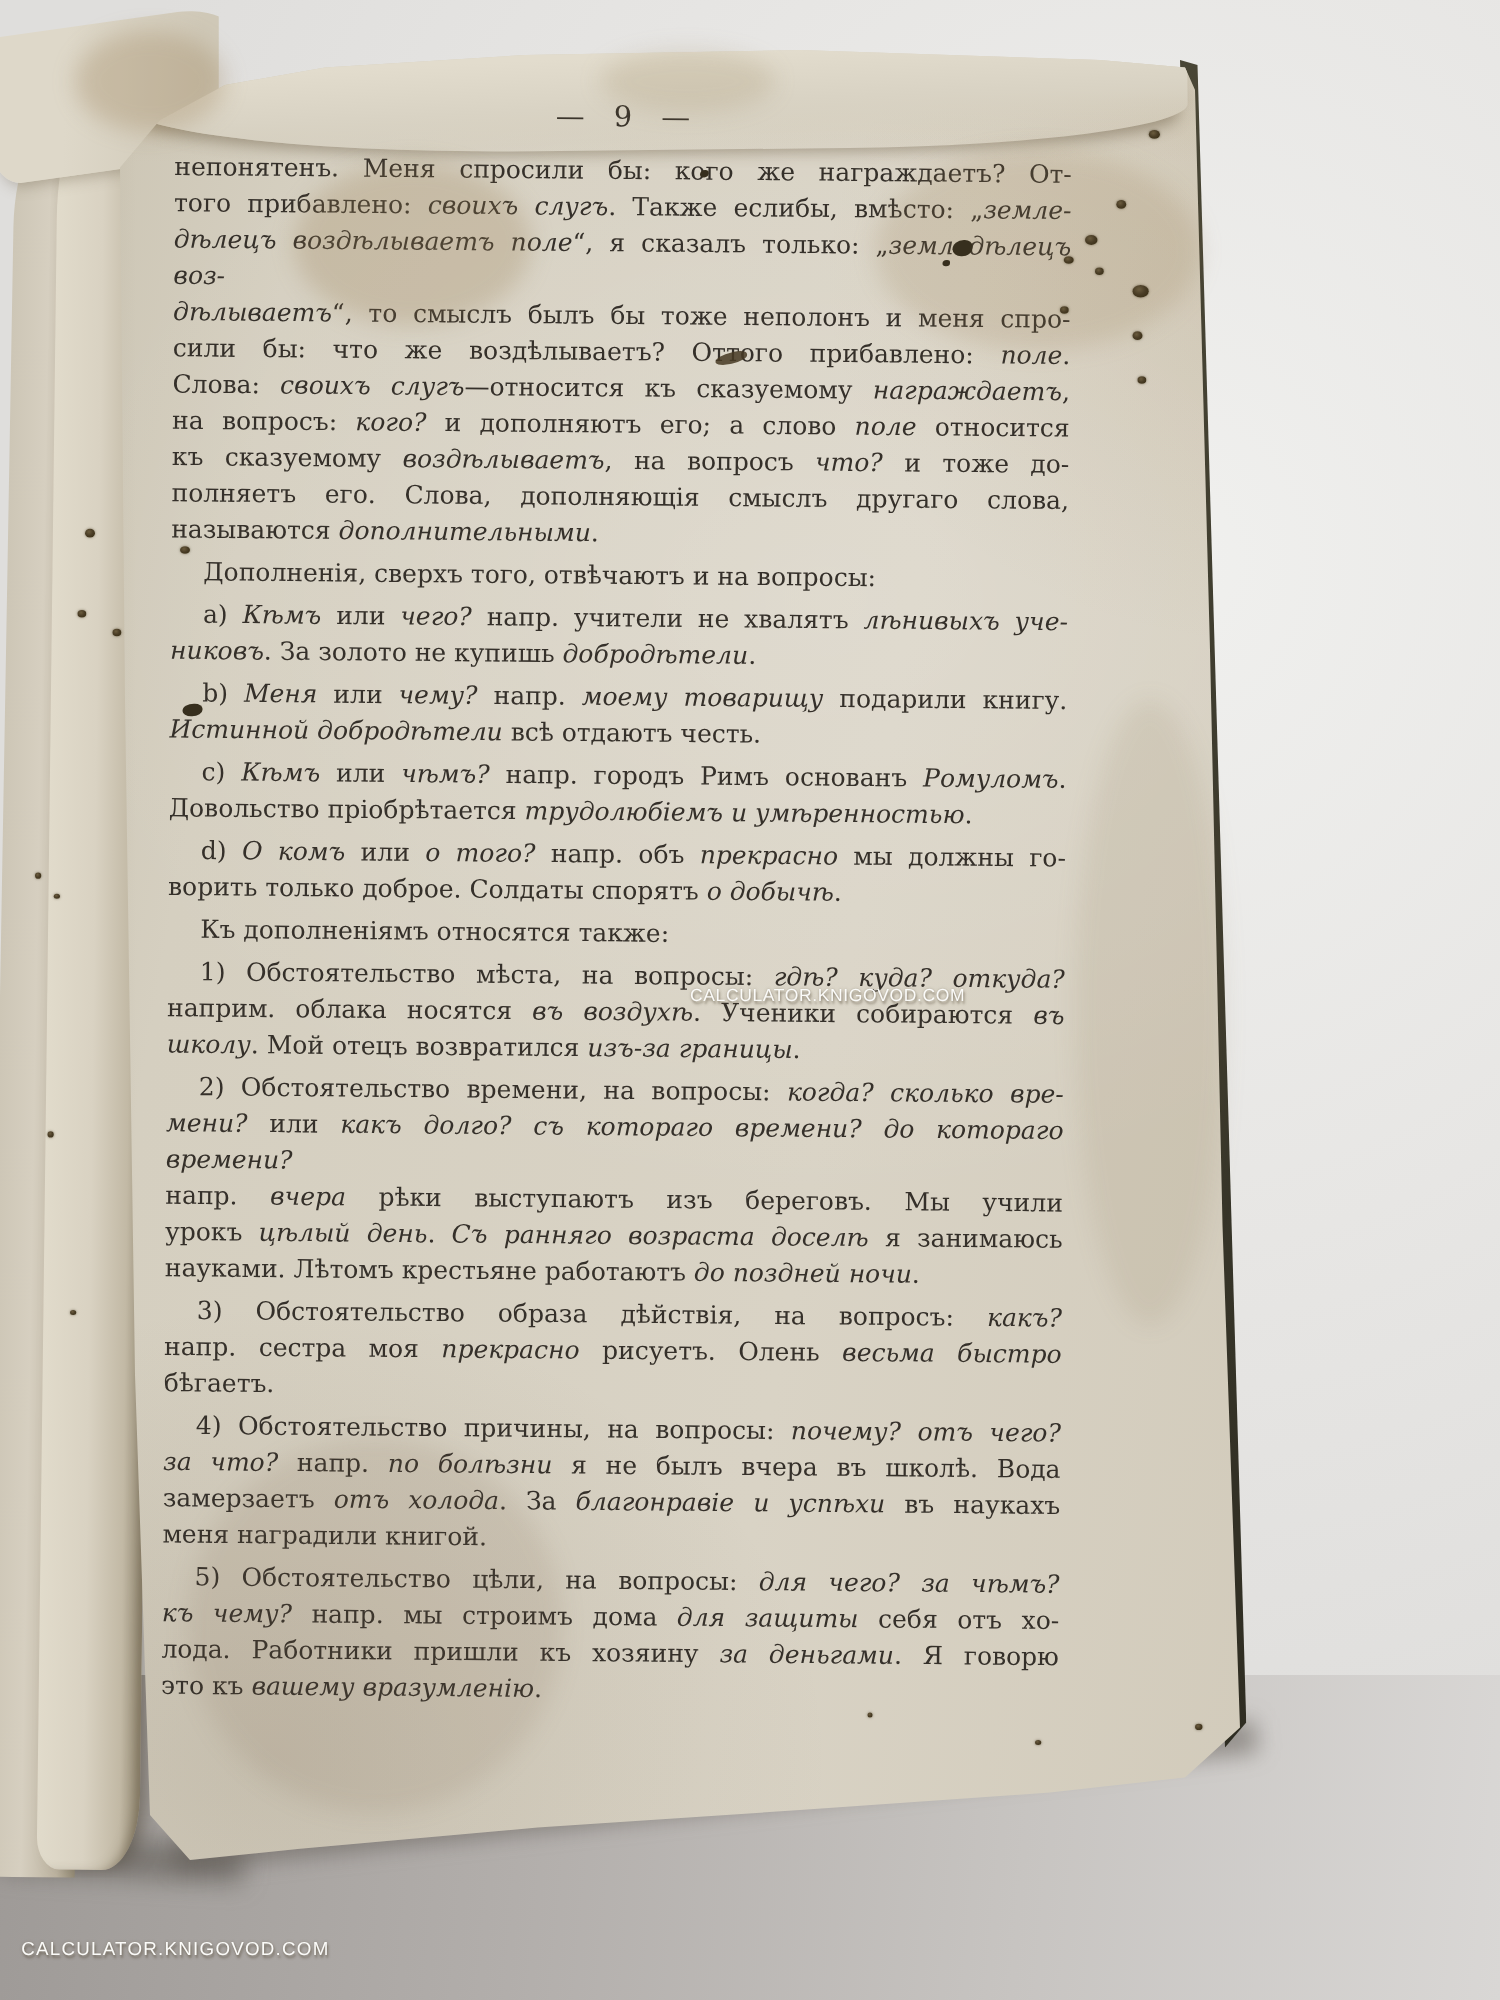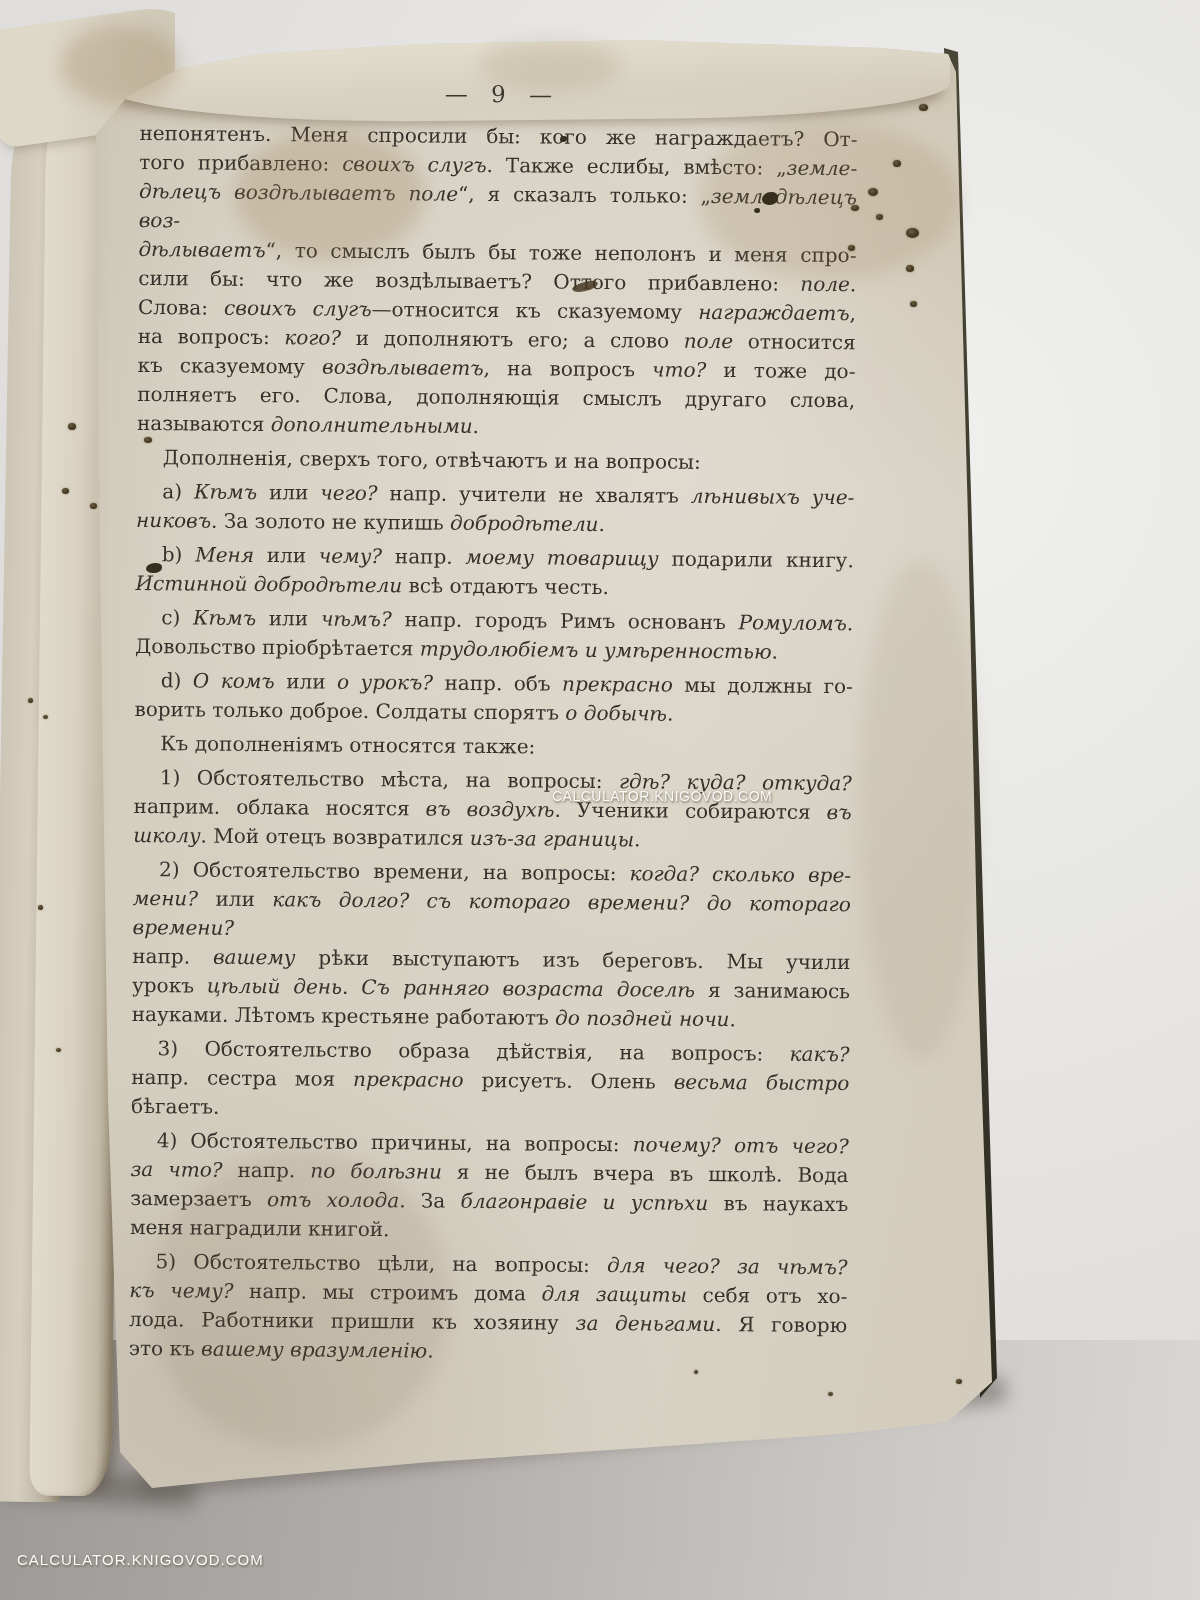--- a/index.html
+++ b/index.html
@@ -119,35 +119,35 @@
           </div>
           <div class="para ind">
             <div class="line first"><span>b) </span><i>Меня</i><span> или </span><i>чему?</i><span> напр. </span><i>моему товарищу</i><span> подарили книгу.</span></div>
             <div class="line last"><i>Истинной добродѣтели</i><span> всѣ отдаютъ честь.</span></div>
           </div>
           <div class="para ind">
             <div class="line first"><span>c) </span><i>Кѣмъ</i><span> или </span><i>чѣмъ?</i><span> напр. городъ Римъ основанъ </span><i>Ромуломъ</i><span>.</span></div>
             <div class="line last"><span>Довольство пріобрѣтается </span><i>трудолюбіемъ и умѣренностью</i><span>.</span></div>
           </div>
           <div class="para ind">
-            <div class="line first"><span>d) </span><i>О комъ</i><span> или </span><i>о урокъ?</i><span> напр. объ </span><i>прекрасно</i><span> мы должны го-</span></div>
+            <div class="line first"><span>d) </span><i>О комъ</i><span> или </span><i>о того?</i><span> напр. объ </span><i>прекрасно</i><span> мы должны го-</span></div>
             <div class="line last"><span>ворить только доброе. Солдаты спорятъ </span><i>о добычѣ</i><span>.</span></div>
           </div>
           <div class="para ind">
             <div class="line first last"><span>Къ дополненіямъ относятся также:</span></div>
           </div>
           <div class="para ind">
             <div class="line first"><span>1) Обстоятельство мѣста, на вопросы: </span><i>гдѣ? куда? откуда?</i></div>
             <div class="line"><span>наприм. облака носятся </span><i>въ воздухѣ</i><span>. Ученики собираются </span><i>въ</i></div>
             <div class="line last"><i>школу</i><span>. Мой отецъ возвратился </span><i>изъ-за границы</i><span>.</span></div>
           </div>
           <div class="para ind">
             <div class="line first"><span>2) Обстоятельство времени, на вопросы: </span><i>когда? сколько вре-</i></div>
             <div class="line"><i>мени?</i><span> или </span><i>какъ долго? съ котораго времени? до котораго времени?</i></div>
-            <div class="line"><span>напр. </span><i>вашему</i><span> рѣки выступаютъ изъ береговъ. Мы учили</span></div>
+            <div class="line"><span>напр. </span><i>вчера</i><span> рѣки выступаютъ изъ береговъ. Мы учили</span></div>
             <div class="line"><span>урокъ </span><i>цѣлый день</i><span>. </span><i>Съ ранняго возраста доселѣ</i><span> я занимаюсь</span></div>
             <div class="line last"><span>науками. Лѣтомъ крестьяне работаютъ </span><i>до поздней ночи</i><span>.</span></div>
           </div>
           <div class="para ind">
             <div class="line first"><span>3) Обстоятельство образа дѣйствія, на вопросъ: </span><i>какъ?</i></div>
             <div class="line"><span>напр. сестра моя </span><i>прекрасно</i><span> рисуетъ. Олень </span><i>весьма быстро</i></div>
             <div class="line last"><span>бѣгаетъ.</span></div>
           </div>
           <div class="para ind">
             <div class="line first"><span>4) Обстоятельство причины, на вопросы: </span><i>почему? отъ чего?</i></div>

